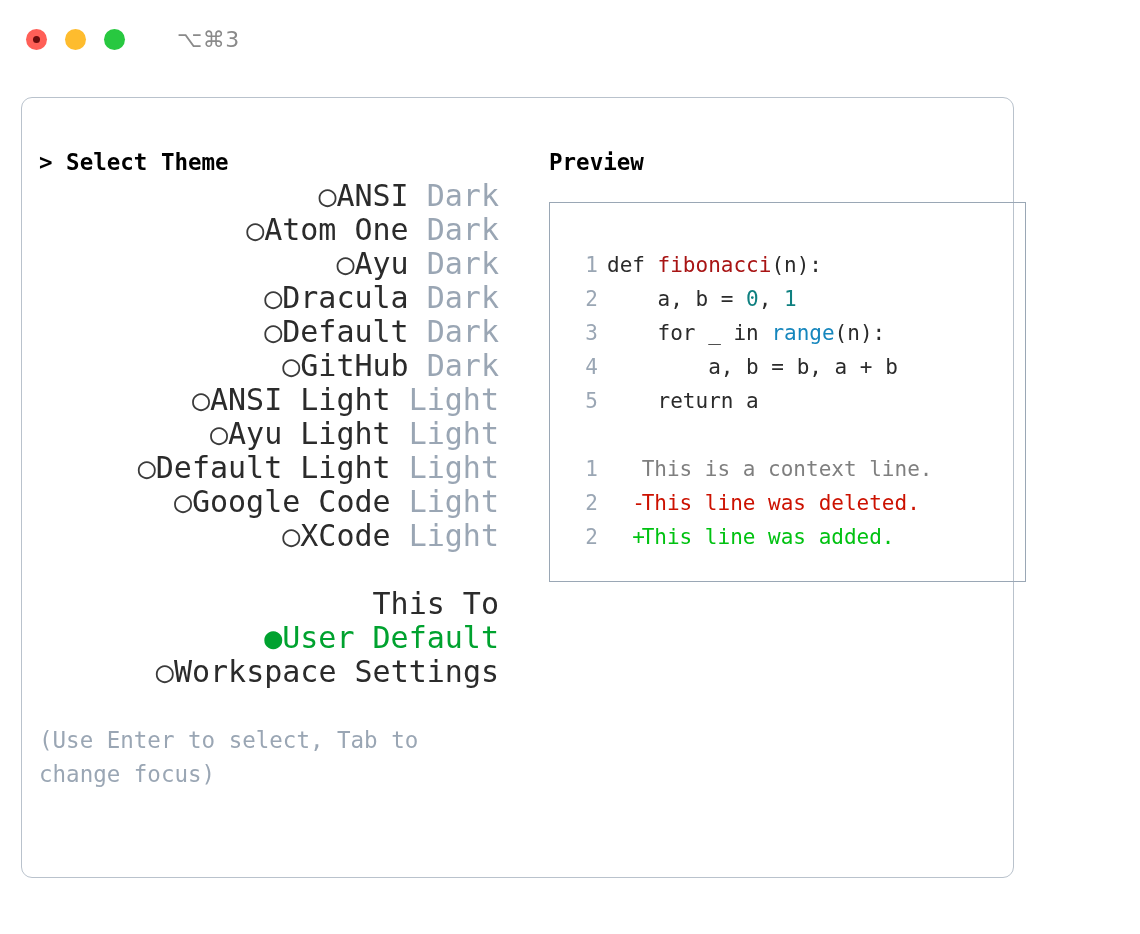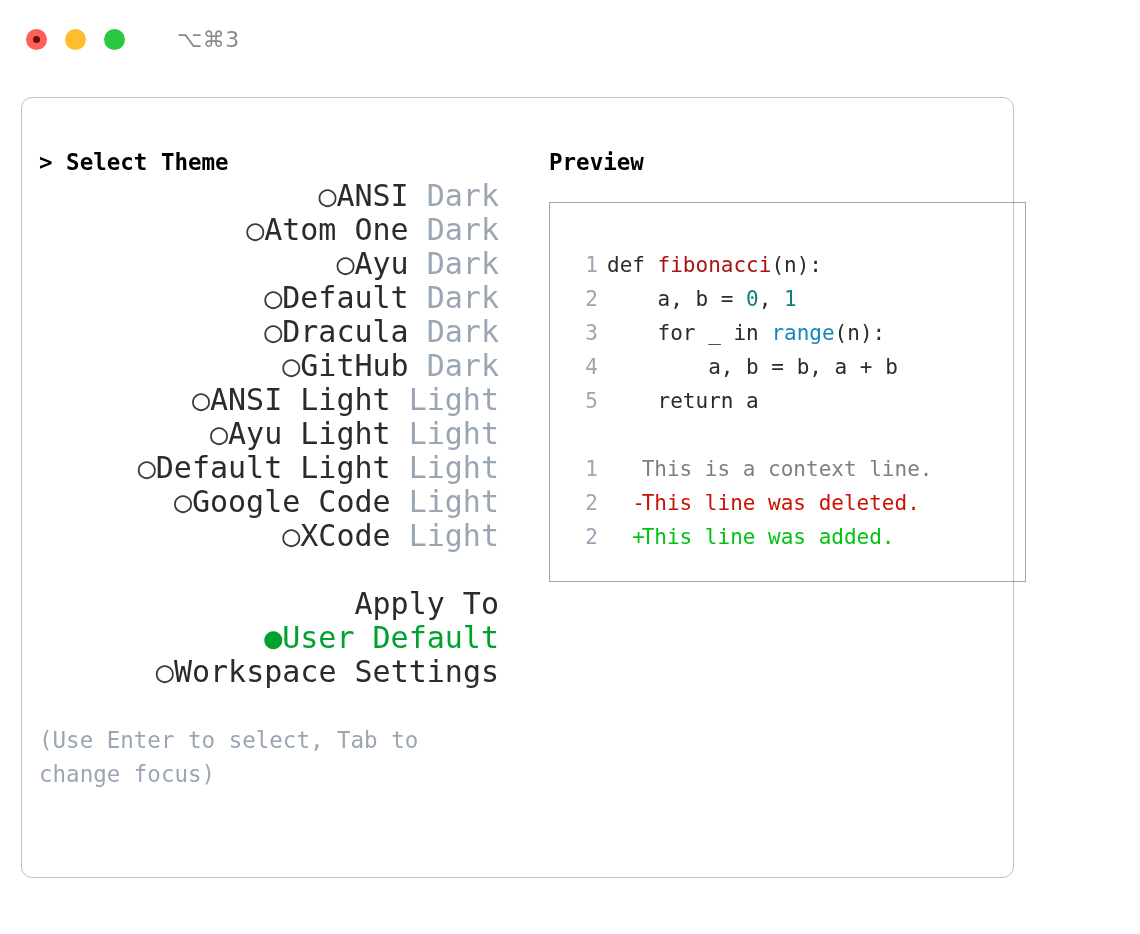--- a/index.html
+++ b/index.html
@@ -200,33 +200,33 @@
   <div class="panel">
     <div class="columns">
 
       <div class="left-col">
         <div class="section-head">&gt; Select Theme</div>
 
         <div id="theme-list">
             <div class="opt-row"><span class="bullet bullet-off">○</span><span class="opt-label">ANSI</span><span class="opt-tag"> Dark</span></div>
             <div class="opt-row"><span class="bullet bullet-off">○</span><span class="opt-label">Atom One</span><span class="opt-tag"> Dark</span></div>
             <div class="opt-row"><span class="bullet bullet-off">○</span><span class="opt-label">Ayu</span><span class="opt-tag"> Dark</span></div>
+            <div class="opt-row"><span class="bullet bullet-off">○</span><span class="opt-label">Dracula</span><span class="opt-tag"> Dark</span></div>
             <div class="opt-row"><span class="bullet bullet-off">○</span><span class="opt-label">Default</span><span class="opt-tag"> Dark</span></div>
-            <div class="opt-row"><span class="bullet bullet-off">○</span><span class="opt-label">Dracula</span><span class="opt-tag"> Dark</span></div>
             <div class="opt-row"><span class="bullet bullet-off">○</span><span class="opt-label">GitHub</span><span class="opt-tag"> Dark</span></div>
             <div class="opt-row"><span class="bullet bullet-off">○</span><span class="opt-label">ANSI Light</span><span class="opt-tag"> Light</span></div>
             <div class="opt-row"><span class="bullet bullet-off">○</span><span class="opt-label">Ayu Light</span><span class="opt-tag"> Light</span></div>
             <div class="opt-row"><span class="bullet bullet-off">○</span><span class="opt-label">Default Light</span><span class="opt-tag"> Light</span></div>
             <div class="opt-row"><span class="bullet bullet-off">○</span><span class="opt-label">Google Code</span><span class="opt-tag"> Light</span></div>
             <div class="opt-row"><span class="bullet bullet-off">○</span><span class="opt-label">XCode</span><span class="opt-tag"> Light</span></div>
           </div>
 
         <div class="group-gap"></div>
 
-        <div class="opt-row"><span class="bullet"> </span><span>Apply To</span></div>
+        <div class="opt-row"><span class="bullet"> </span><span>This To</span></div>
 
         <div id="apply-list">
             <div class="opt-row"><span class="bullet bullet-on">●</span><span class="opt-label-sel">User Default</span></div>
             <div class="opt-row"><span class="bullet bullet-off">○</span><span class="opt-label">Workspace Settings</span></div>
           </div>
 
         <div class="hint">(Use Enter to select, Tab to change focus)</div>
       </div>
 
       <div class="right-col">

